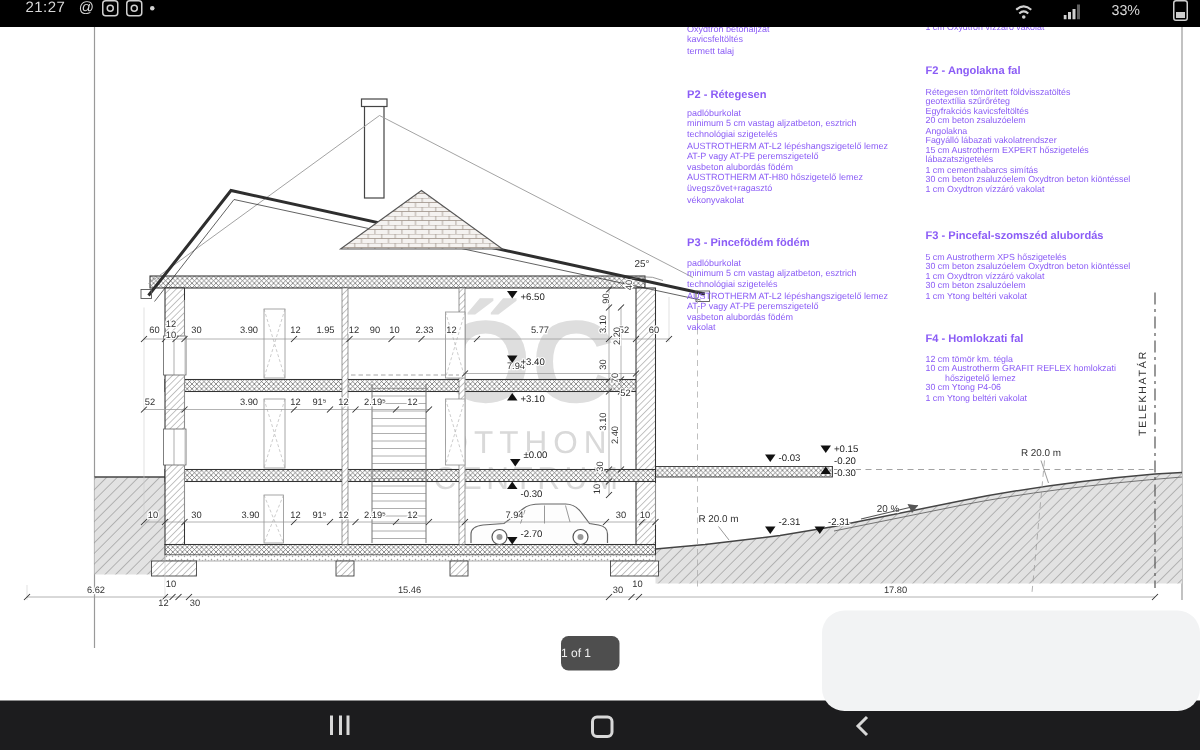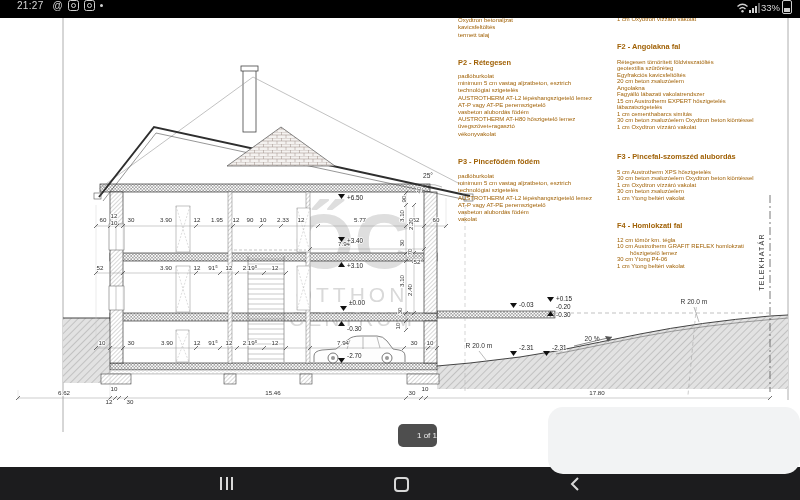--- a/index.html
+++ b/index.html
@@ -5,39 +5,39 @@
   html,body{margin:0;padding:0}
   body{width:800px;height:500px;background:#fff;font-family:"Liberation Sans",sans-serif;position:relative;overflow:hidden}
   
   .status-bar{position:absolute;left:0;top:0;width:800px;height:18px;background:#000;color:#d8d8d8;display:flex;align-items:flex-start;z-index:60}
   .sb-time{font-size:10px;margin-left:17px;letter-spacing:.3px}
   .sb-left-icons{display:flex;align-items:center;gap:5px;margin-left:9px}
   .sb-at{font-size:10px;color:#d8d8d8;line-height:10px}
   .appic{width:9px;height:9px;border:1.2px solid #d0d0d0;border-radius:2.5px;display:flex;align-items:center;justify-content:center}
   .appic::after{content:"";width:3px;height:3px;border:1px solid #d0d0d0;border-radius:50%}
   .sdot{width:3px;height:3px;background:#d0d0d0;border-radius:50%}
-  .sb-right{margin-left:auto;display:flex;align-items:center;gap:0;margin-right:8px;font-size:9.5px}
+  .sb-right{margin-left:auto;display:flex;align-items:center;gap:20px;margin-right:8px;font-size:9.5px}
   .batt{width:8px;height:12px;border:1px solid #cfcfcf;border-radius:2px;position:relative;margin-left:2px}
   .batt::before{content:"";position:absolute;top:-3px;left:1.5px;width:3px;height:2px;background:#cfcfcf}
   .batt::after{content:"";position:absolute;left:1px;right:1px;bottom:1px;height:4px;background:#cfcfcf}
   
   svg.drawing{position:absolute;left:0;top:0;z-index:1}
   text{font-family:"Liberation Sans",sans-serif}
   .dim{font-size:6.2px;fill:#333;text-anchor:middle;paint-order:stroke;stroke:#fff;stroke-width:1.6px}
   .lev{font-size:6.4px;fill:#1a1a1a;paint-order:stroke;stroke:#fff;stroke-width:1.4px}
   .ann{font-size:6.6px;fill:#333;text-anchor:middle;paint-order:stroke;stroke:#fff;stroke-width:1.6px}
   
-  .notes{position:absolute;color:#a16207;z-index:10}
+  .notes{position:absolute;color:#8b5cf6;z-index:10}
   .nhead{position:absolute;font-size:7.4px;font-weight:bold;white-space:nowrap}
   .nblock{position:absolute}
   .nl1{font-size:6px;line-height:7.2px;white-space:nowrap}
   .nl2{font-size:5.9px;line-height:6.45px;white-space:nowrap}
   .f4-lines .nl2:nth-child(3){padding-left:13px}
   
-  .page-badge{position:absolute;left:398px;top:424px;width:39px;height:23px;background:#4e4e4e;border-radius:5px;color:#f0f0f0;font-size:8px;display:flex;align-items:center;justify-content:flex-end;z-index:20}
+  .page-badge{position:absolute;left:374px;top:424px;width:39px;height:23px;background:#4e4e4e;border-radius:5px;color:#f0f0f0;font-size:8px;display:flex;align-items:center;justify-content:flex-start;z-index:20}
   
   .floating-panel{position:absolute;left:548px;top:407px;width:252px;height:67px;background:#f2f3f4;border-radius:15px;z-index:45}
   
   .nav-bar{position:absolute;left:0;top:467px;width:800px;height:33px;background:#1c1c1e;z-index:40}
   .recents{position:absolute;left:220px;top:477px;display:flex;gap:3.5px;z-index:41}
   .recents i{width:2px;height:13px;background:#d8d8d8}
   .home{position:absolute;left:394px;top:477px;width:11px;height:11px;border:2px solid #d8d8d8;border-radius:4px;z-index:41}
   .back{position:absolute;left:570px;top:476px;z-index:41}
 </style>
 </head>

